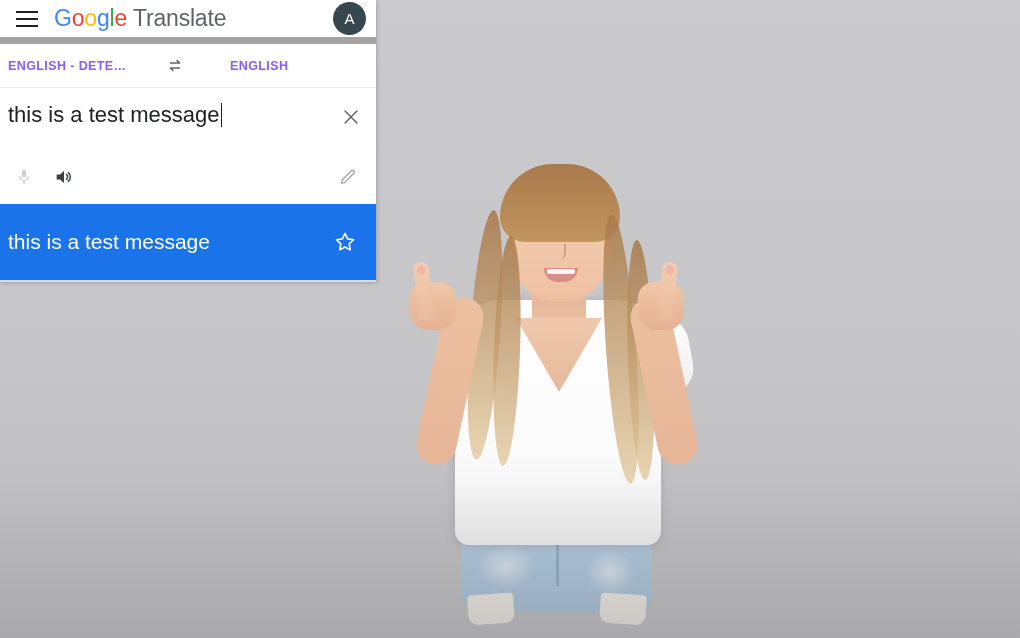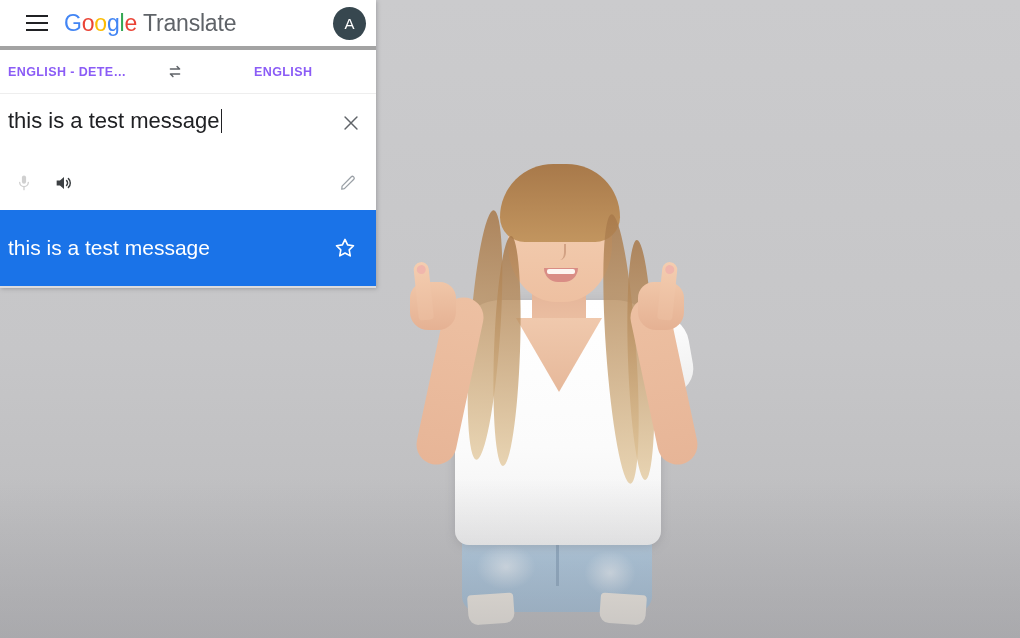--- a/index.html
+++ b/index.html
@@ -257,24 +257,24 @@
     left: 0;
     top: 0;
     width: 376px;
     background: #ffffff;
     box-shadow: 1px 1px 4px rgba(90,90,95,0.35);
   }
 
   .gt-header {
     display: flex;
     align-items: center;
-    height: 50px;
-    padding: 0 10px 0 20px;
+    height: 44px;
+    padding: 0 10px 0 10px;
     background: #ffffff;
-    border-bottom: 4px solid #a3a3a3;
+    border-bottom: 7px solid #a3a3a3;
   }
 
   .hamburger {
     width: 34px;
     height: 34px;
     display: flex;
     flex-direction: column;
     justify-content: center;
     align-items: center;
     gap: 5px;
@@ -330,21 +330,21 @@
   .lang-btn {
     flex: 0 0 auto;
     color: #8b5cf6;
     font-size: 12.5px;
     font-weight: 700;
     letter-spacing: 0.4px;
     cursor: pointer;
     white-space: nowrap;
   }
   .lang-src { width: 150px; }
-  .lang-tgt { margin-left: 62px; }
+  .lang-tgt { margin-left: 38px; }
   .swap-btn {
     width: 34px;
     height: 34px;
     display: flex;
     align-items: center;
     justify-content: center;
     cursor: pointer;
     flex: 0 0 auto;
   }
 

